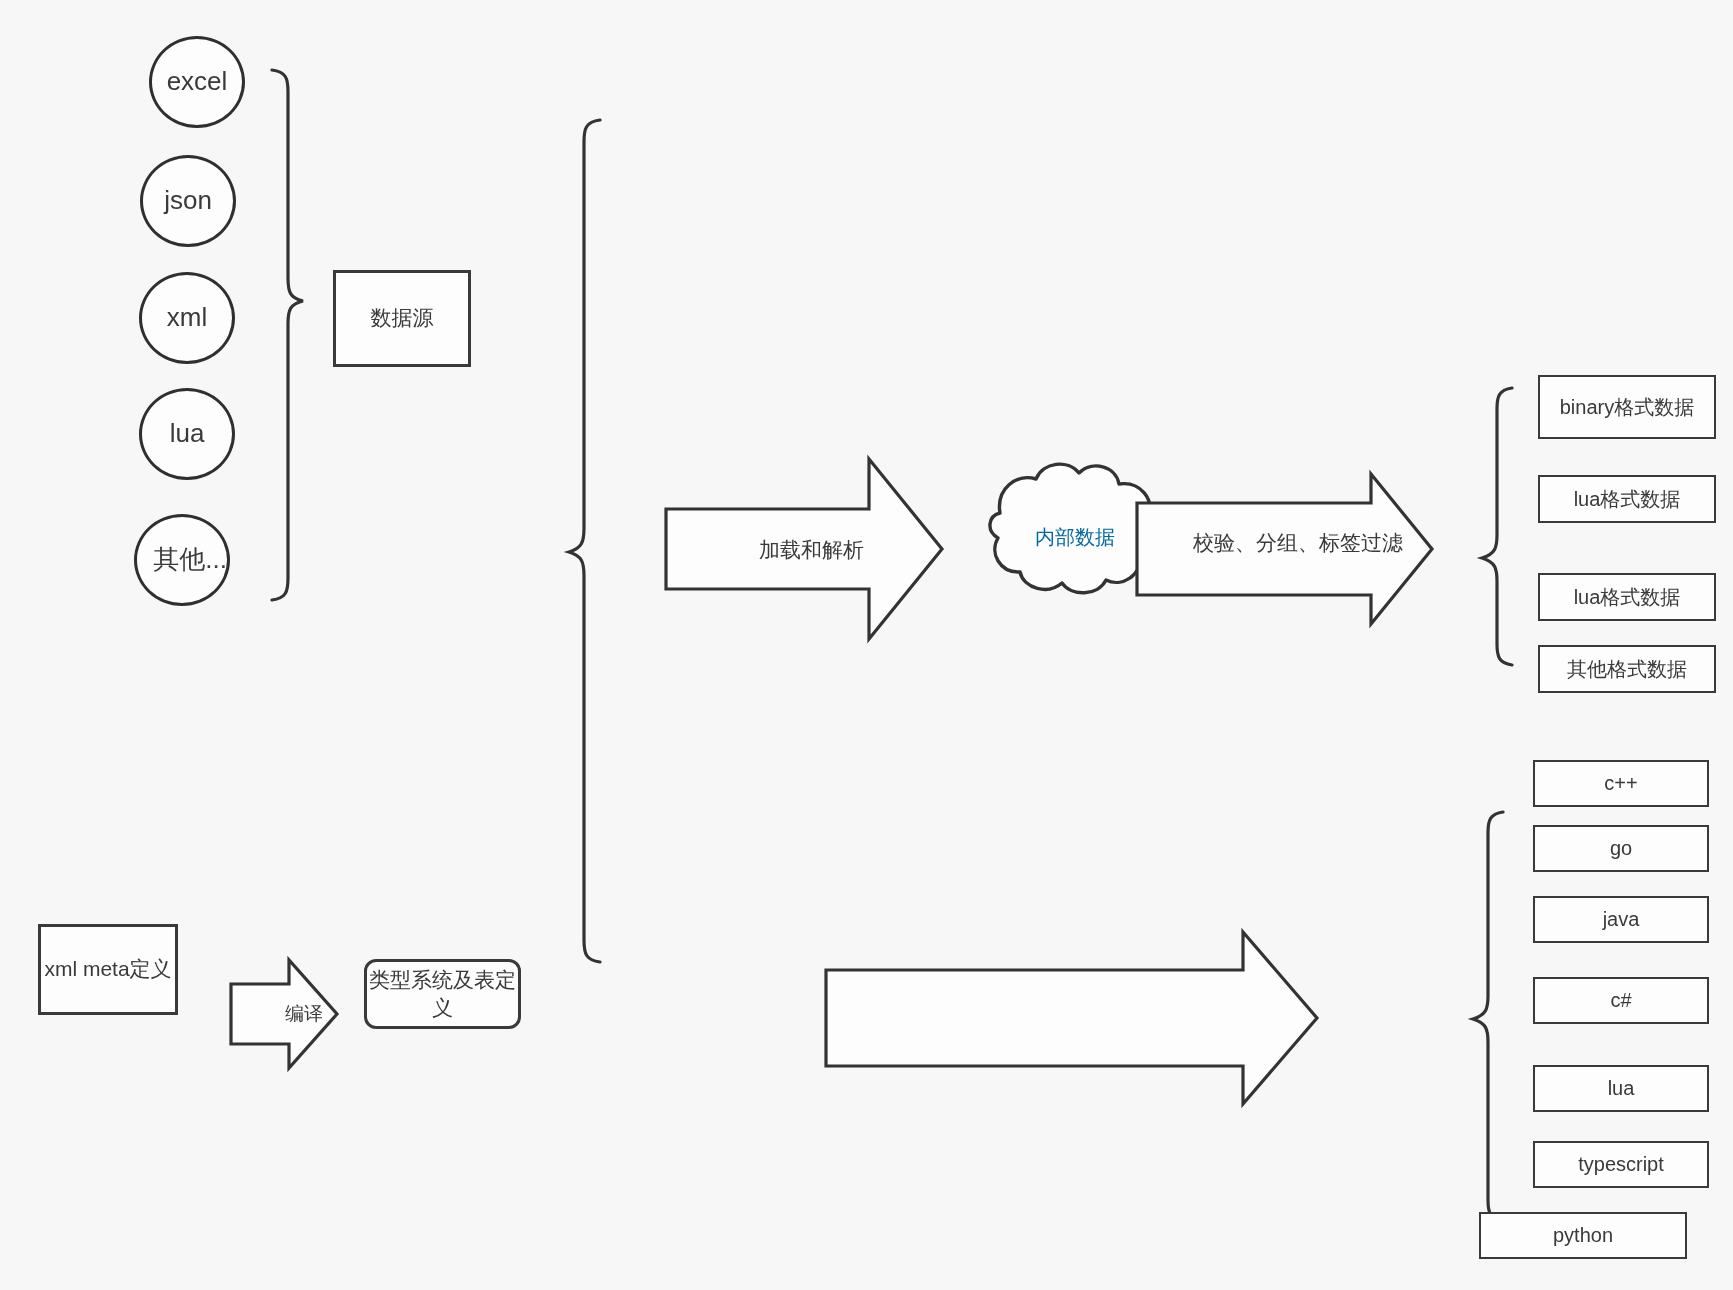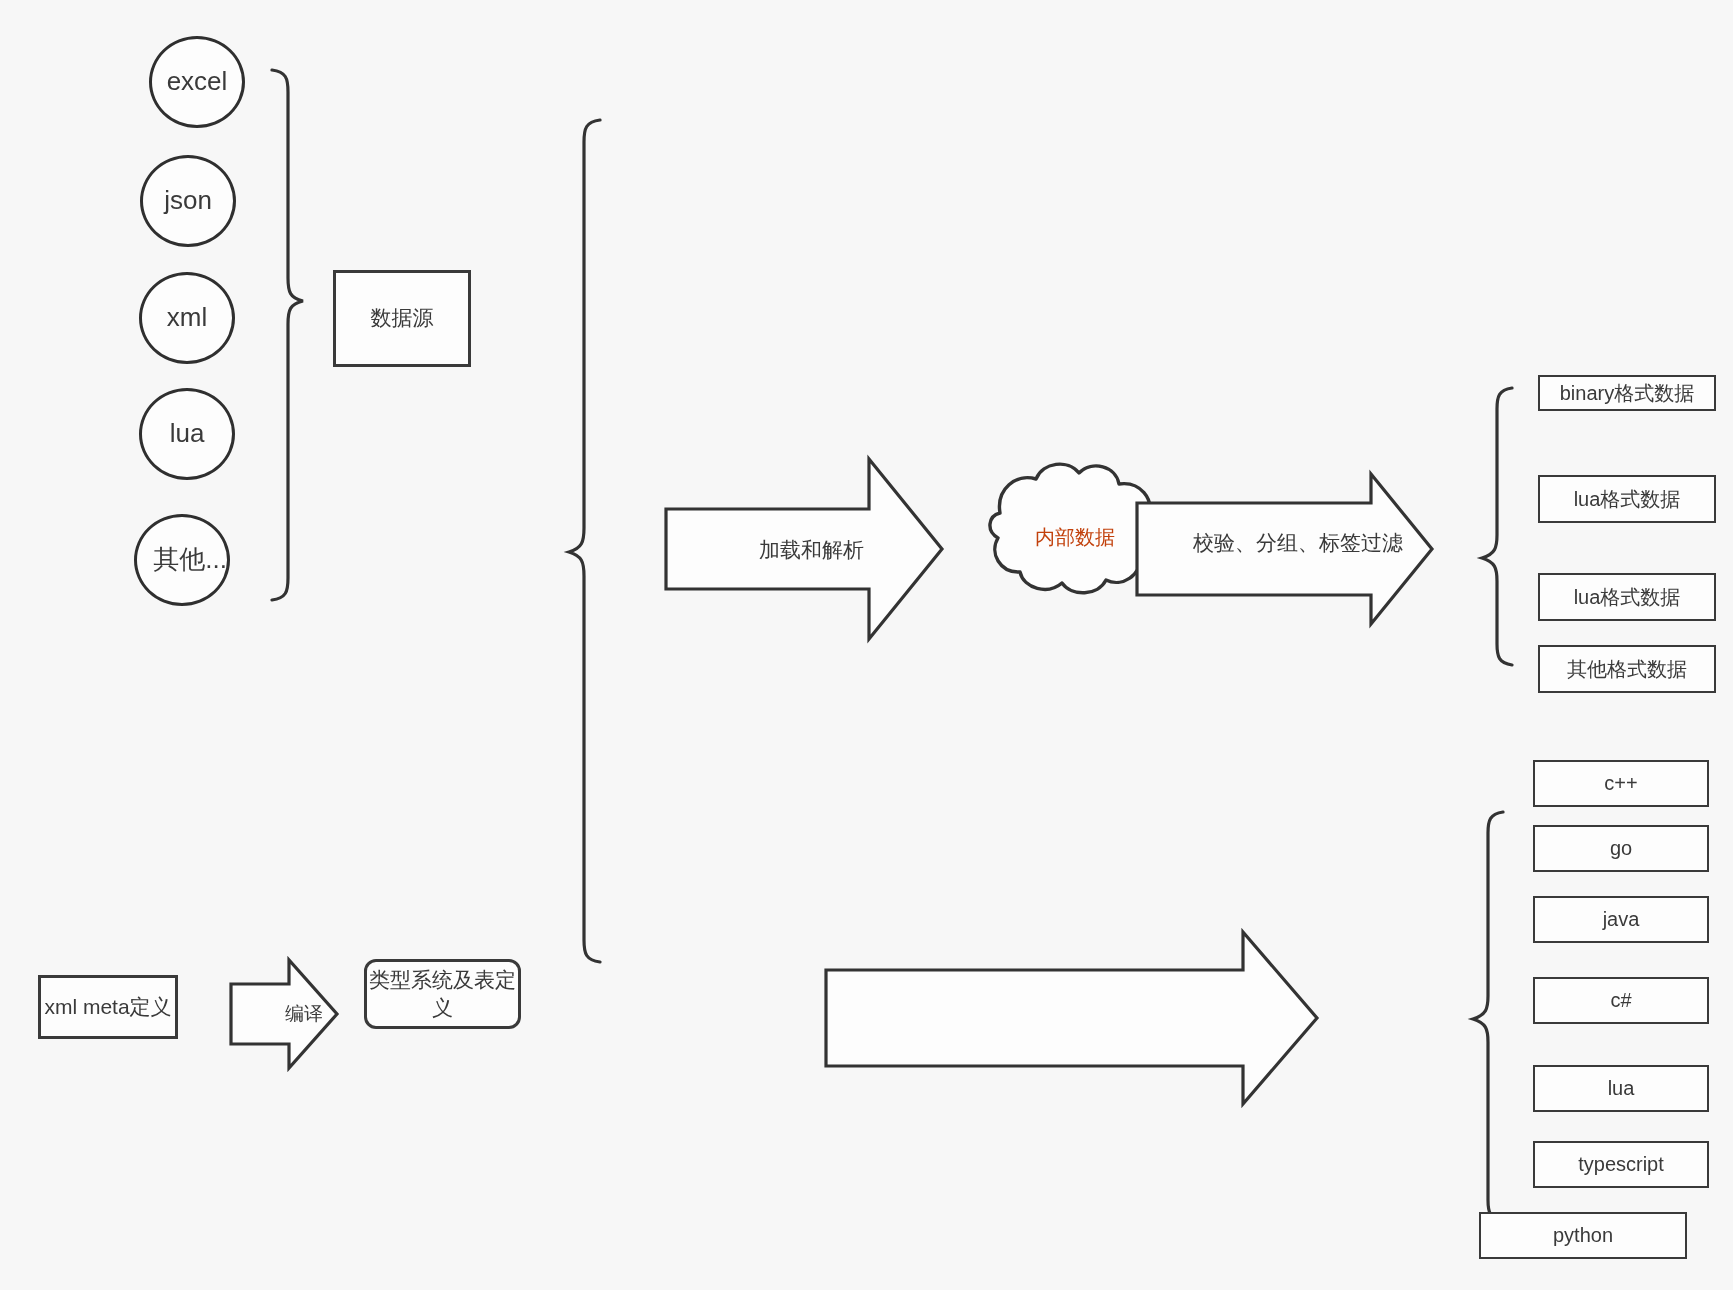--- a/index.html
+++ b/index.html
@@ -41,21 +41,21 @@
     position:absolute;
     font-size:21px;
     color:#3a3a3a;
     text-align:center;
     white-space:nowrap;
     padding-left:44px;
   }
   .cloud-label{
     position:absolute;
     font-size:20px;
-    color:#c2410c;
+    color:#0369a1;
     text-align:center;
     white-space:nowrap;
   }
 </style>
 </head>
 <body>
 
 <div id="canvas">
 
   <svg width="1733" height="1290" viewBox="0 0 1733 1290" style="position:absolute;left:0;top:0;">
@@ -163,21 +163,21 @@
 
   <div class="arrow-label" style="left:666px;top:536px;width:203px;">加载和解析</div>
 
   <div class="cloud-label" style="left:1000px;top:524px;width:150px;">内部数据</div>
 
   <div class="arrow-label" style="left:1137px;top:529px;width:234px;">校验、分组、标签过滤</div>
 
 
   <div class="arrow-label" style="left:231px;top:1001px;width:58px;font-size:19px;">编译</div>
 
-  <div class="node rect thin" style="left:1538px;top:375px;width:178px;height:36px;">
+  <div class="node rect thin" style="left:1538px;top:375px;width:178px;height:64px;">
     <span class="label-text">binary格式数据</span>
   </div>
 
   <div class="node rect thin" style="left:1538px;top:475px;width:178px;height:48px;">
     <span class="label-text">lua格式数据</span>
   </div>
 
   <div class="node rect thin" style="left:1538px;top:573px;width:178px;height:48px;">
     <span class="label-text">lua格式数据</span>
   </div>
@@ -207,21 +207,21 @@
   </div>
 
   <div class="node rect thin" style="left:1533px;top:1141px;width:176px;height:47px;">
     <span class="label-text">typescript</span>
   </div>
 
   <div class="node rect thin" style="left:1479px;top:1212px;width:208px;height:47px;">
     <span class="label-text">python</span>
   </div>
 
-  <div class="node rect" style="left:38px;top:975px;width:140px;height:64px;">
+  <div class="node rect" style="left:38px;top:924px;width:140px;height:91px;">
     <span class="label-text">xml meta定义</span>
   </div>
 
   <div class="node rect rounded" style="left:364px;top:959px;width:157px;height:70px;">
     <span class="label-text">类型系统及表定义</span>
   </div>
 
 </div>
 
 </body></html>

